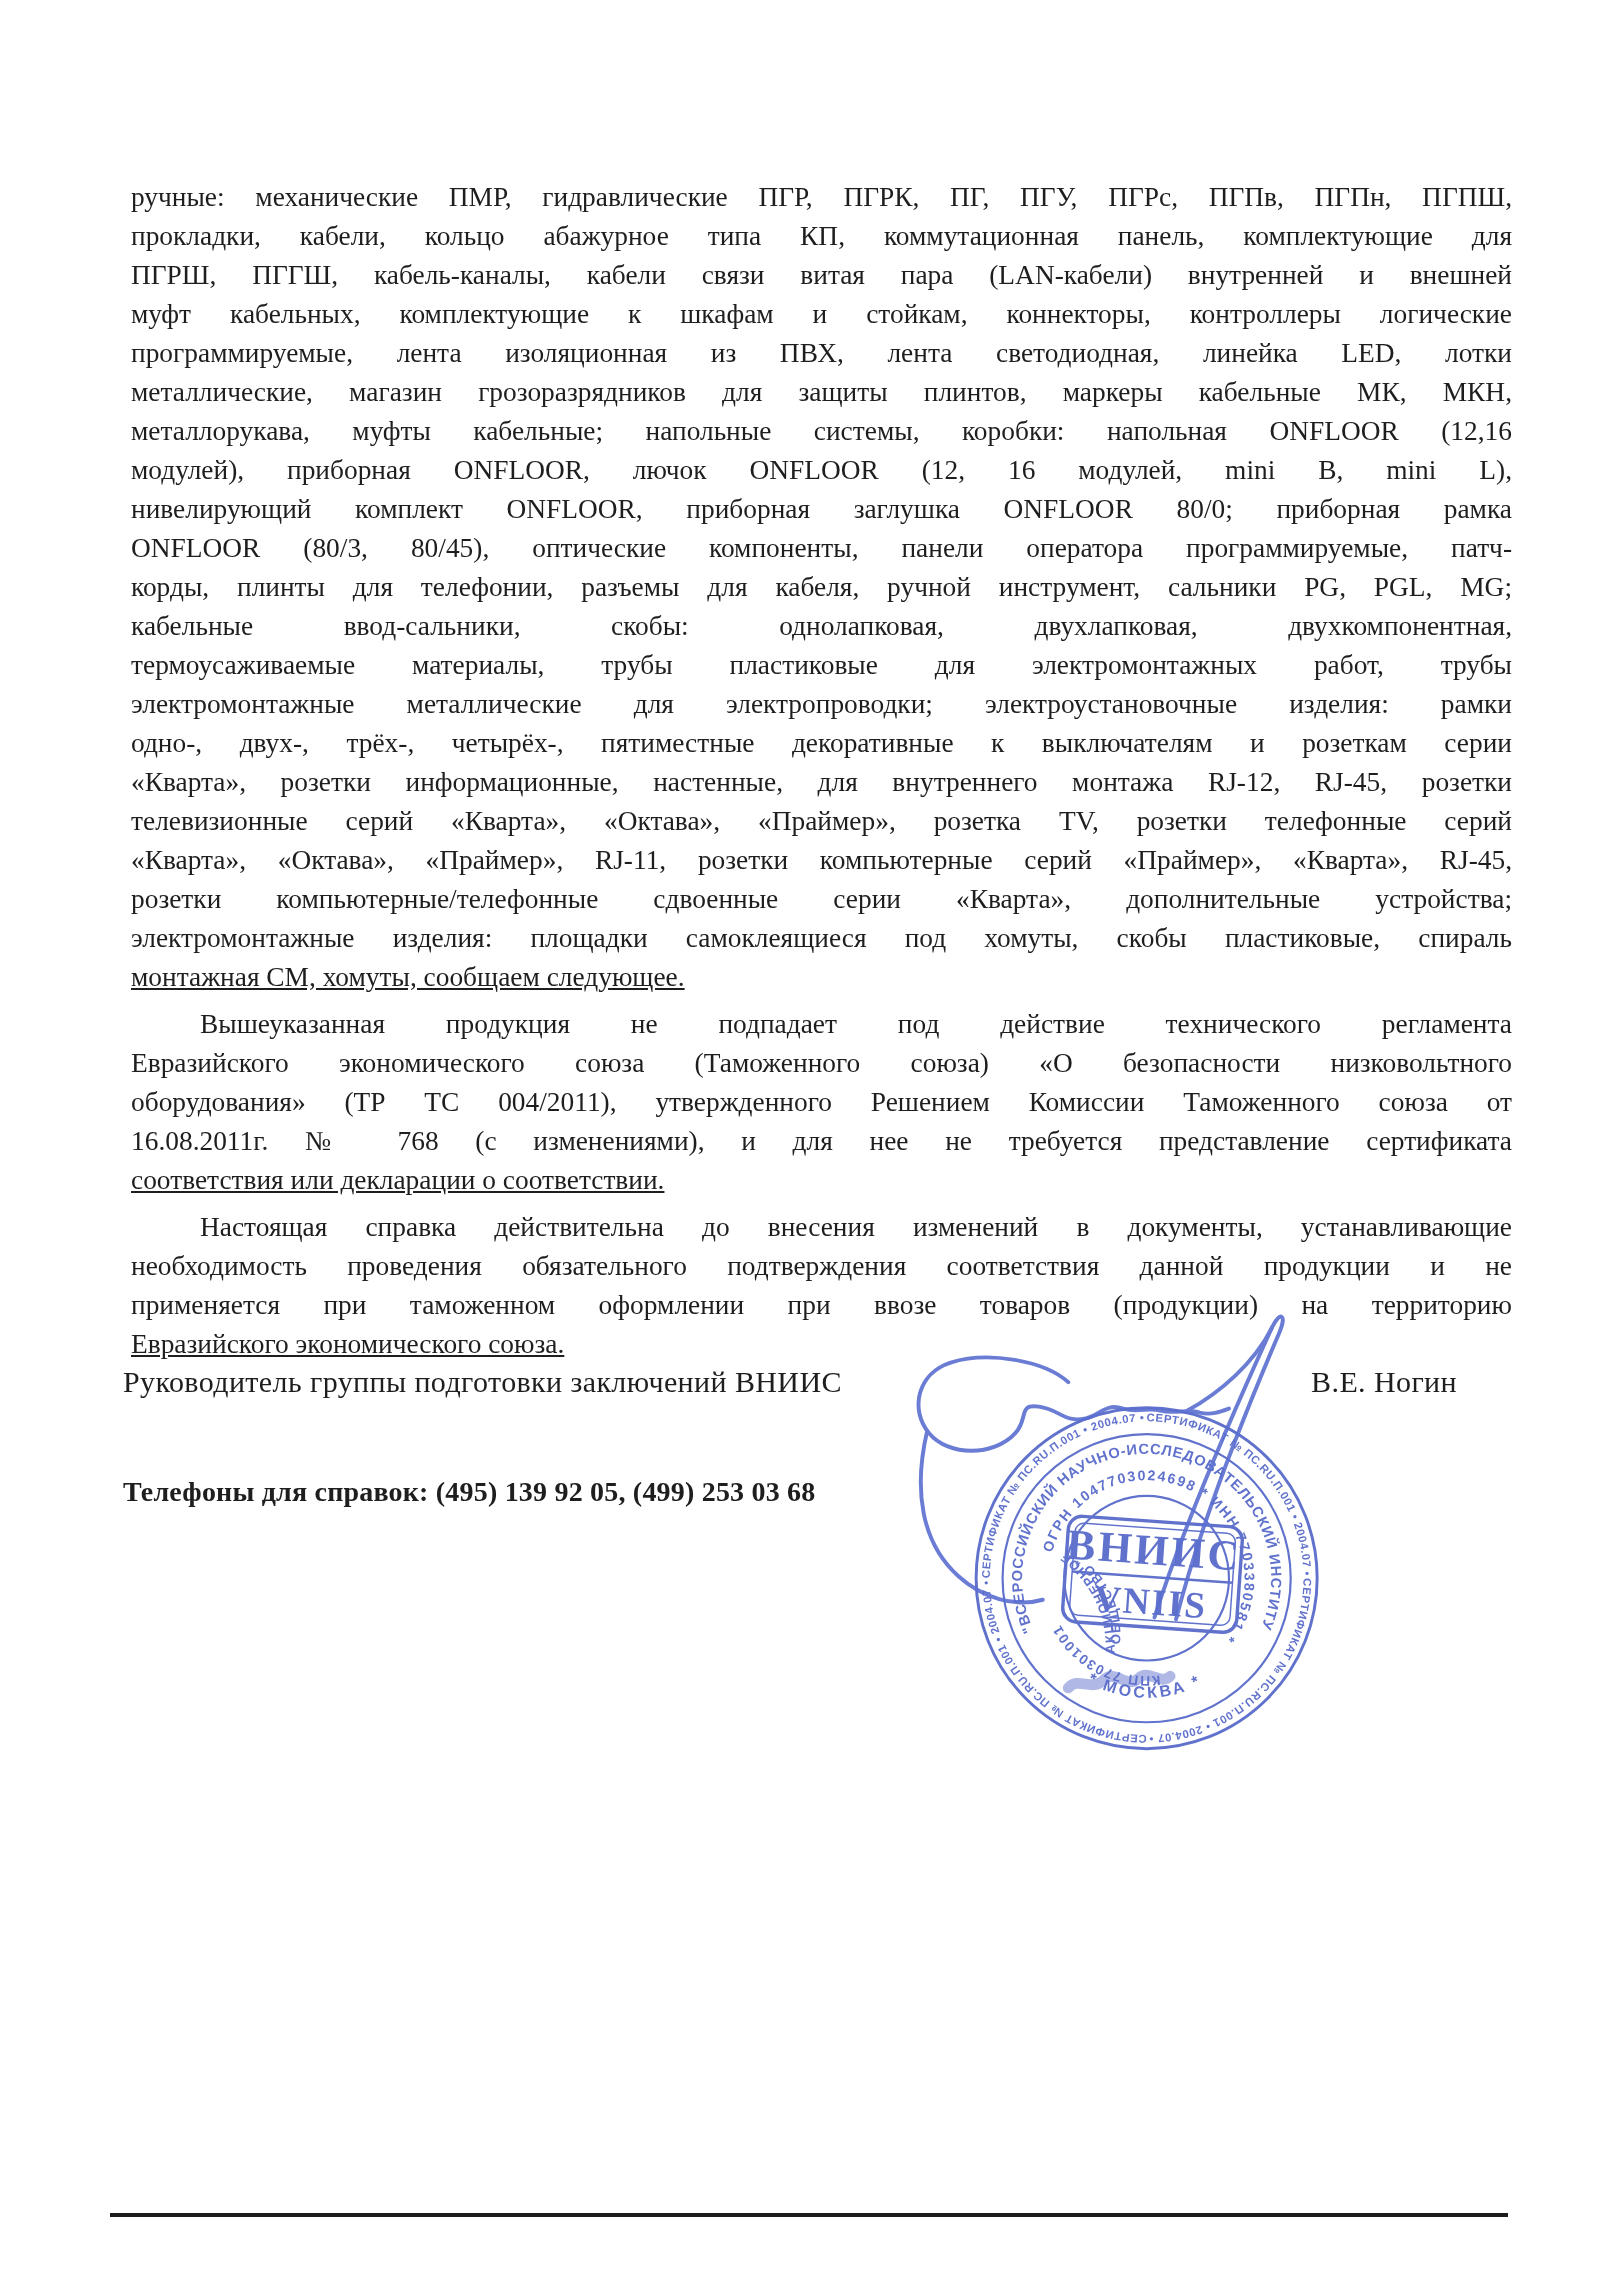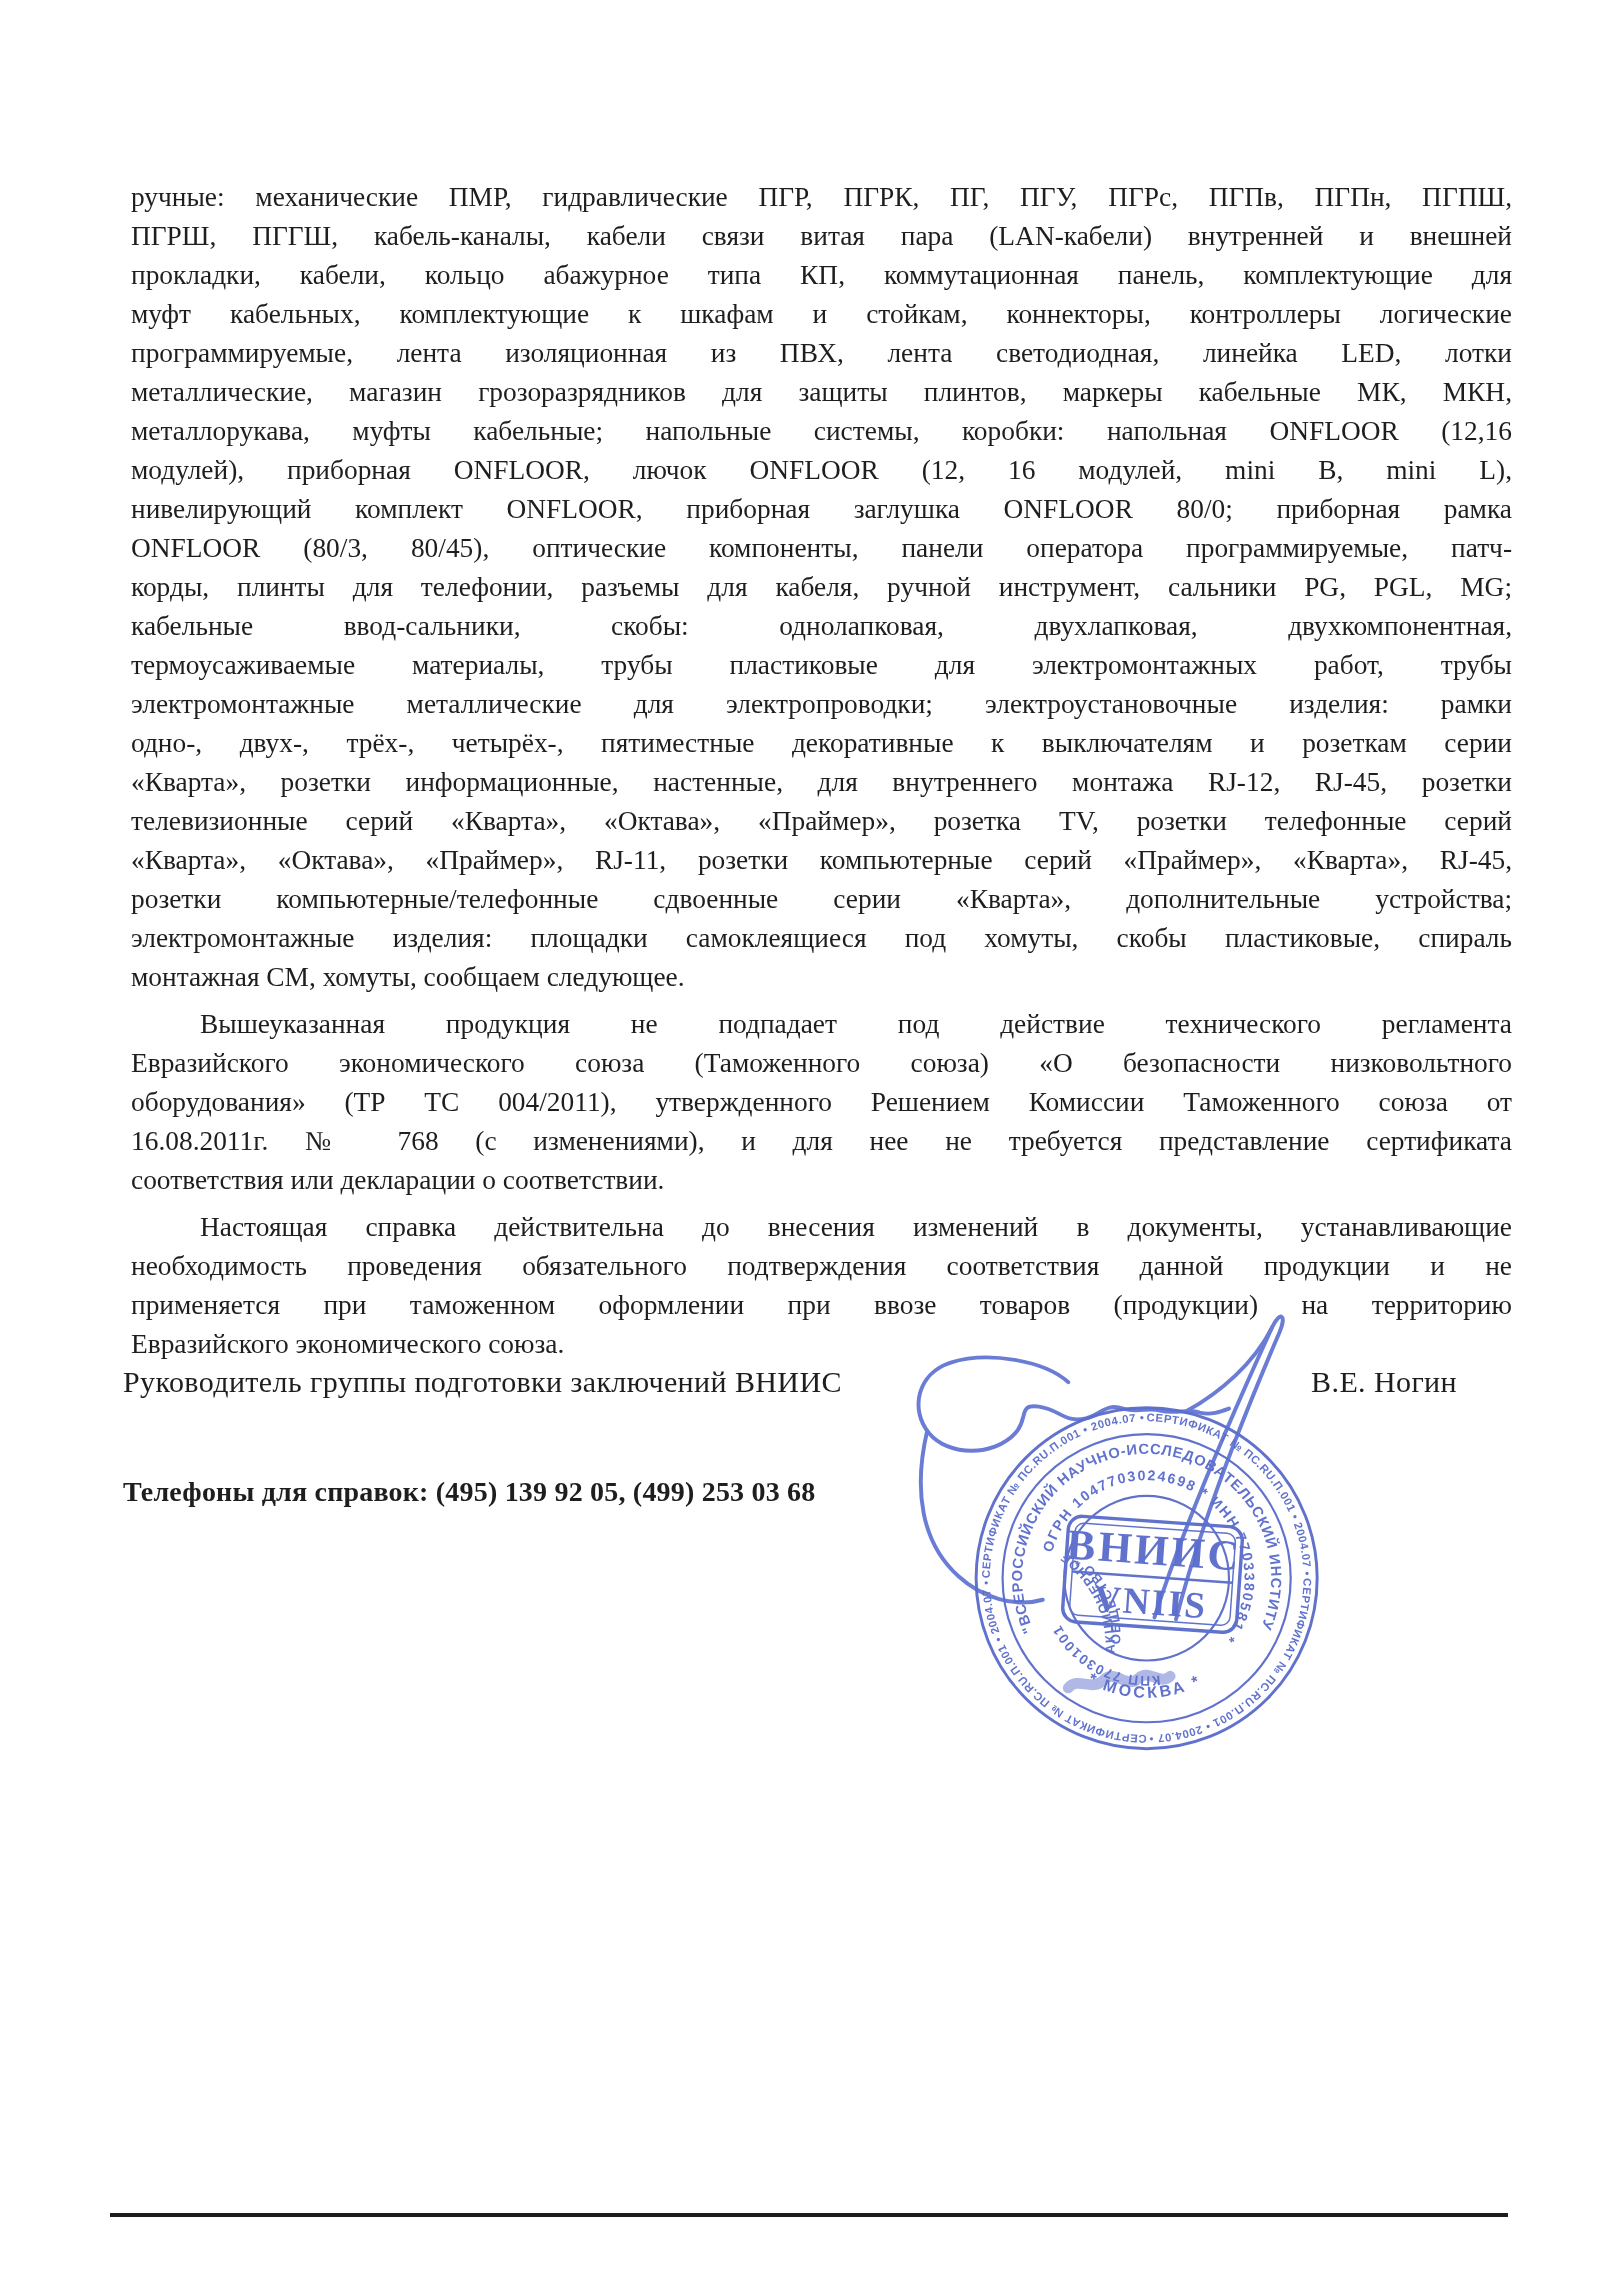--- a/index.html
+++ b/index.html
@@ -25,20 +25,21 @@
   .tline {
     height: 39px;
     overflow: hidden;
     text-align: justify;
     text-align-last: justify;
     white-space: nowrap;
   }
   .tline-last {
     text-align: left;
     text-align-last: left;
+    text-decoration: underline;
   }
   .indent .tline:first-child { padding-left: 69px; }
   .sigrow {
     position: absolute;
     left: 123px;
     top: 1365px;
     width: 1397px;
     display: flex;
     justify-content: space-between;
     align-items: flex-start;
@@ -81,22 +82,22 @@
   .center-en  { font: bold 38px "Liberation Serif", serif; letter-spacing: 2px; }
 </style>
 </head>
 <body>
 
 <div class="page">
 
   <div class="bodytext">
     <div class="para">
         <div class="tline">ручные: механические ПМР, гидравлические ПГР, ПГРК, ПГ, ПГУ, ПГРс, ПГПв, ПГПн, ПГПШ,</div>
+        <div class="tline">прокладки, кабели, кольцо абажурное типа КП, коммутационная панель, комплектующие для</div>
         <div class="tline">ПГРШ, ПГГШ, кабель-каналы, кабели связи витая пара (LAN-кабели) внутренней и внешней</div>
-        <div class="tline">прокладки, кабели, кольцо абажурное типа КП, коммутационная панель, комплектующие для</div>
         <div class="tline">муфт кабельных, комплектующие к шкафам и стойкам, коннекторы, контроллеры логические</div>
         <div class="tline">программируемые, лента изоляционная из ПВХ, лента светодиодная, линейка LED, лотки</div>
         <div class="tline">металлические, магазин грозоразрядников для защиты плинтов, маркеры кабельные МК, МКН,</div>
         <div class="tline">металлорукава, муфты кабельные; напольные системы, коробки: напольная ONFLOOR (12,16</div>
         <div class="tline">модулей), приборная ONFLOOR, лючок ONFLOOR (12, 16 модулей, mini B, mini L),</div>
         <div class="tline">нивелирующий комплект ONFLOOR, приборная заглушка ONFLOOR 80/0; приборная рамка</div>
         <div class="tline">ONFLOOR (80/3, 80/45), оптические компоненты, панели оператора программируемые, патч-</div>
         <div class="tline">корды, плинты для телефонии, разъемы для кабеля, ручной инструмент, сальники PG, PGL, MG;</div>
         <div class="tline">кабельные ввод-сальники, скобы: однолапковая, двухлапковая, двухкомпонентная,</div>
         <div class="tline">термоусаживаемые материалы, трубы пластиковые для электромонтажных работ, трубы</div>

